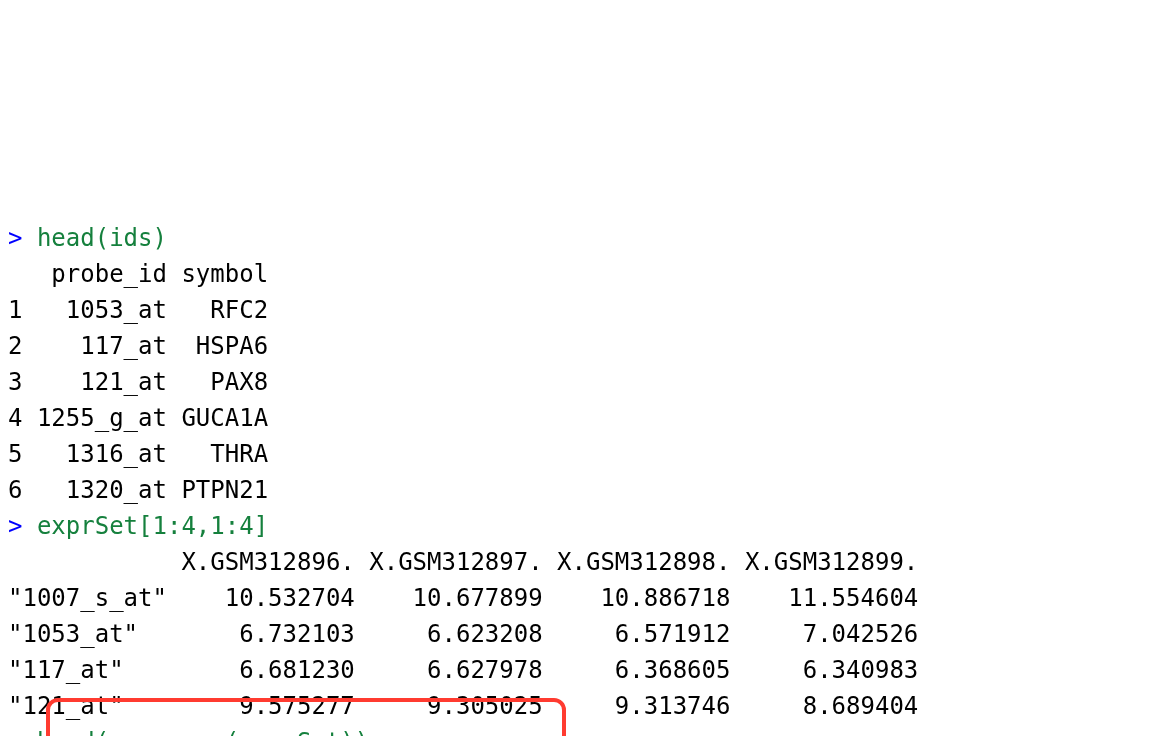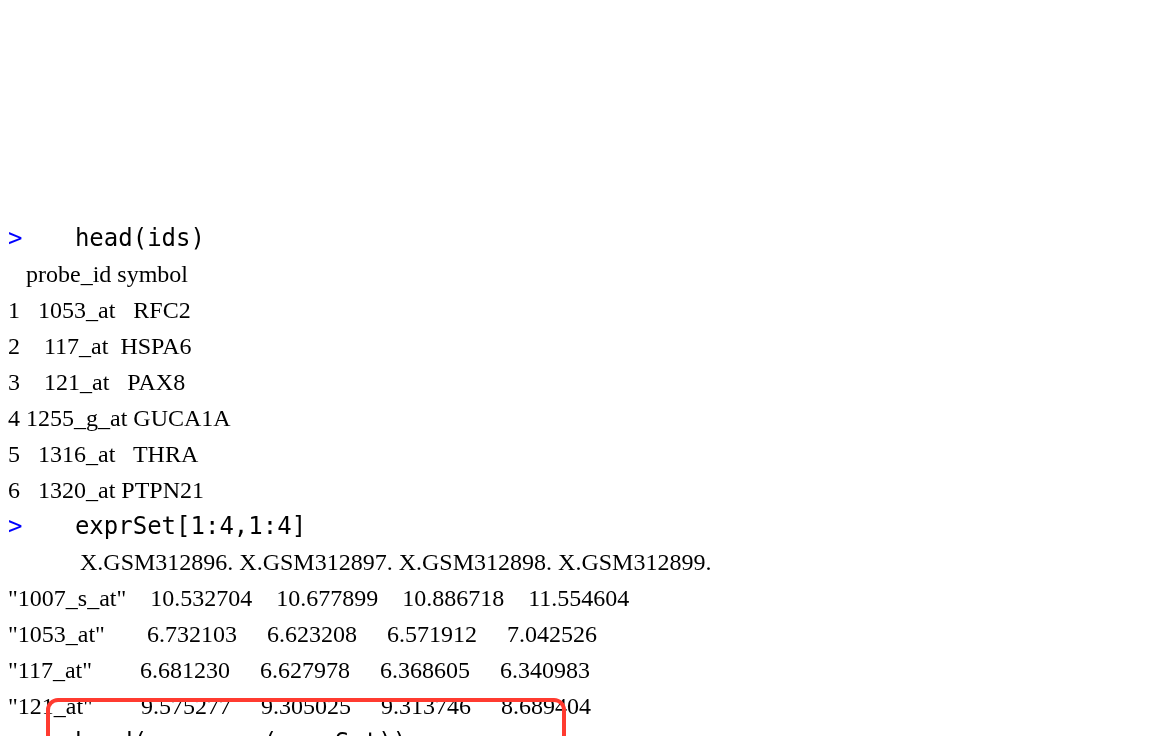--- a/index.html
+++ b/index.html
@@ -13,26 +13,24 @@
       line-height: 1.5;
       padding: 4px 8px;
       background: #ffffff;
       color: #000000;
       white-space: pre;
     }
     .prompt {
       color: #0000ff;
     }
     .input {
-      color: #000000;
-      margin-left: 38px;
+      color: #15803d;
     }
     .output {
       color: #000000;
-      font-family: Liberation Serif, serif;
     }
     .highlight-box {
       position: absolute;
       border: 4px solid #ff3b30;
       border-radius: 12px;
       pointer-events: none;
     }
     .container {
       position: relative;
     }

